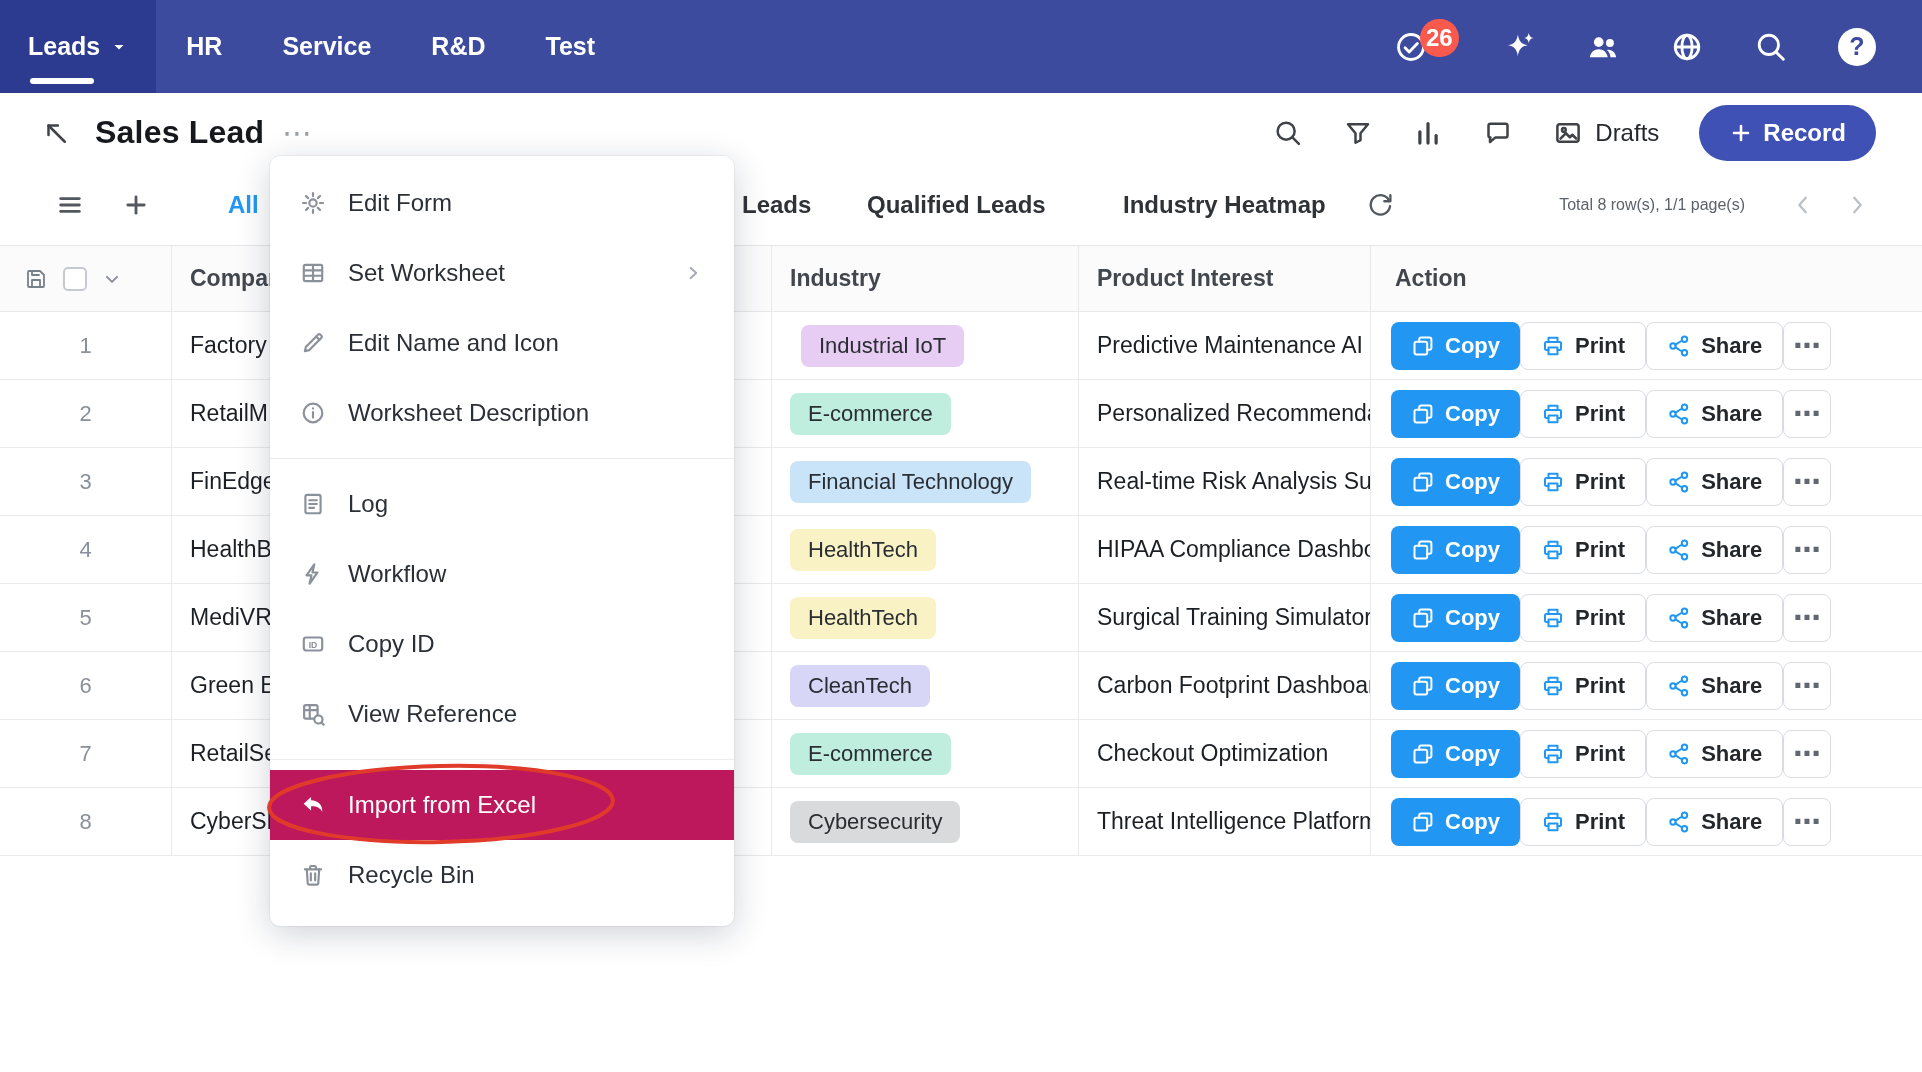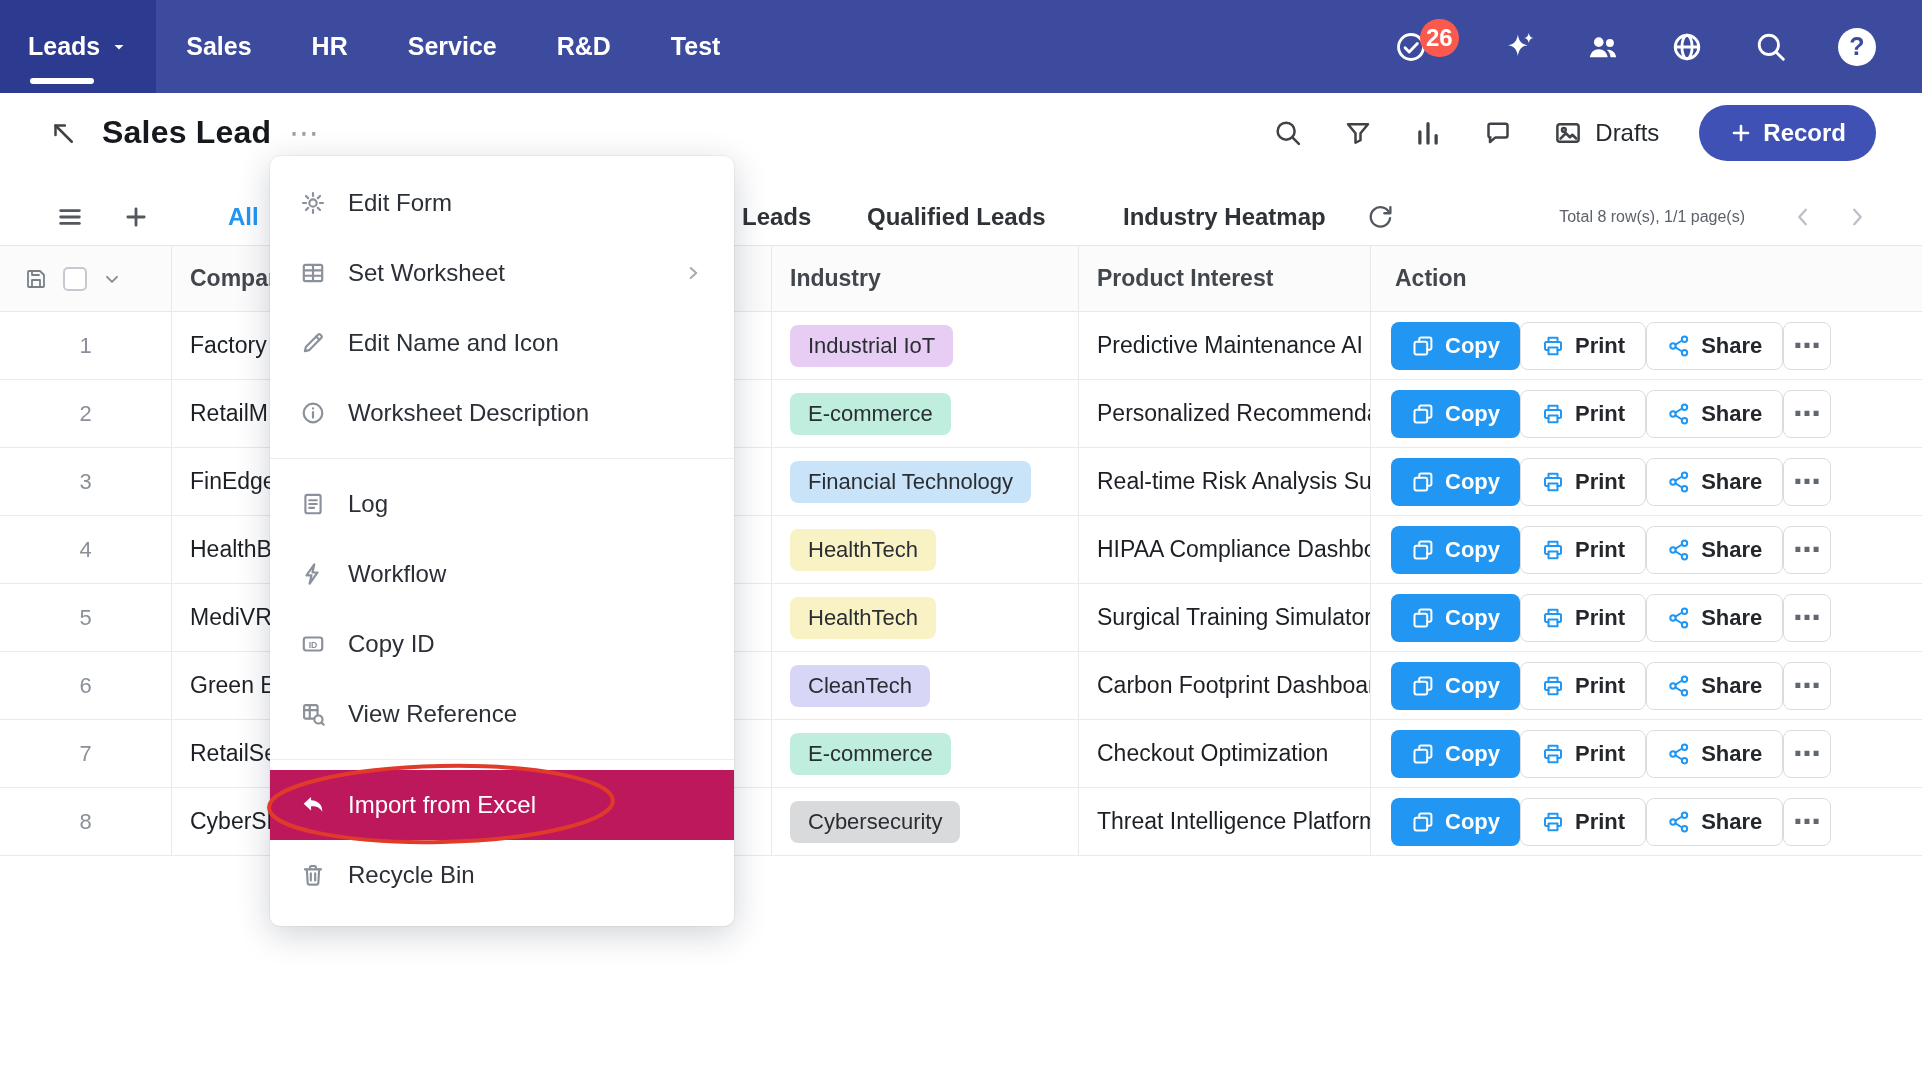--- a/index.html
+++ b/index.html
@@ -15,33 +15,33 @@
   .nav-underline { position:absolute; bottom:9px; left:30px; width:64px; height:6px; border-radius:3px; background:#fff; }
   .nav-actions { margin-left:auto; display:flex; align-items:center; gap:50px; padding-right:46px; }
   .nav-icon { width:34px; height:34px; color:#fff; position:relative; }
   .nav-icon svg { width:100%; height:100%; }
   .badge-wrap { position:relative; width:58px; height:40px; }
   .badge-wrap .nav-icon { position:absolute; left:0; top:3px; }
   .badge { position:absolute; left:26px; top:-8px; min-width:38px; height:38px; border-radius:19px; background:#fa5a4e; color:#fff; font-size:24px; font-weight:700; display:flex; align-items:center; justify-content:center; padding:0 6px; }
   .help-circle { width:38px; height:38px; border-radius:50%; background:#fff; color:#3c4b9e; font-size:25px; font-weight:700; display:flex; align-items:center; justify-content:center; }
 
   
-  .toolbar { position:absolute; top:93px; left:16px; right:0; height:79px; background:#fff; display:flex; align-items:center; z-index:2; }
+  .toolbar { position:absolute; top:93px; left:9px; right:0; height:79px; background:#fff; display:flex; align-items:center; z-index:2; }
   .tb-icon { width:30px; height:30px; color:#3f4246; }
   .tb-icon svg { width:100%; height:100%; }
   .expand-icon { margin-left:32px; }
   .page-title { margin-left:24px; font-size:32px; font-weight:700; color:#15181c; letter-spacing:.2px; }
   .title-more { margin-left:18px; font-size:30px; color:#9aa0a6; line-height:1; cursor:pointer; }
   .toolbar-right { margin-left:auto; display:flex; align-items:center; gap:40px; padding-right:46px; }
   .drafts { display:flex; align-items:center; gap:12px; font-size:24px; color:#24282d; }
   .record-btn { height:56px; border:none; border-radius:28px; background:#3f51b5; color:#fff; display:flex; align-items:center; gap:10px; padding:0 30px; font-size:24px; font-weight:700; font-family:inherit; cursor:pointer; }
   .record-btn svg { width:24px; height:24px; }
 
   
-  .viewbar { position:absolute; top:180px; left:0; right:0; height:73px; background:#fff; z-index:1; }
+  .viewbar { position:absolute; top:168px; left:0; right:0; height:73px; background:#fff; z-index:1; }
   .vb { position:absolute; top:50%; transform:translateY(-50%); }
   .vb-icon { width:28px; height:28px; color:#53585e; }
   .vb-icon svg { width:100%; height:100%; }
   .view-tab { font-size:24px; font-weight:700; color:#2f3338; cursor:pointer; white-space:nowrap; }
   .view-tab.active { color:#2197f3; }
   .total-text { font-size:16px; color:#5c626a; white-space:nowrap; }
   .pg-chevron { width:22px; height:30px; color:#bcc1c7; }
   .pg-chevron svg { width:100%; height:100%; }
 
   
@@ -95,23 +95,20 @@
   <div class="nav-tabs">
     <div class="nav-tab active">
       <span>Leads</span>
       <span>
         <svg width="18" height="18" viewBox="0 0 24 24">
             <path d="M6 9.2l6 6 6-6z" fill="#fff"></path>
           </svg>
       </span>
       <span class="nav-underline"></span>
     </div>
-    <div class="nav-tab">
-        <span>Sales</span>
-      </div>
     <div class="nav-tab">
         <span>HR</span>
       </div>
     <div class="nav-tab">
         <span>Service</span>
       </div>
     <div class="nav-tab">
         <span>R&amp;D</span>
       </div>
     <div class="nav-tab">
@@ -276,21 +273,21 @@
   </div>
   <div>
   <div class="trow">
     <div class="td td-index">
           <span>1</span>
         </div>
     <div class="td">
           <span>Factory</span>
         </div>
     <div class="td">
-      <span class="pill" style="background-color: rgb(231, 205, 244);">Industrial IoT</span>
+      <span class="pill" style="background-color: rgb(231, 205, 244); margin-left: 11px;">Industrial IoT</span>
     </div>
     <div class="td">
           <span>Predictive Maintenance AI</span>
         </div>
     <div class="td td-action">
       <button class="abtn copy">
         <span class="bicon">
           <svg viewBox="0 0 24 24" fill="none" stroke="currentColor" stroke-width="2" stroke-linecap="round" stroke-linejoin="round">
                 <rect x="3.5" y="7.8" width="12.7" height="12.7" rx="2"></rect>
                 <path d="M8.2 7.8V5.6a2 2 0 012-2h8.2a2 2 0 012 2v8.2a2 2 0 01-2 2h-2.2"></path>

